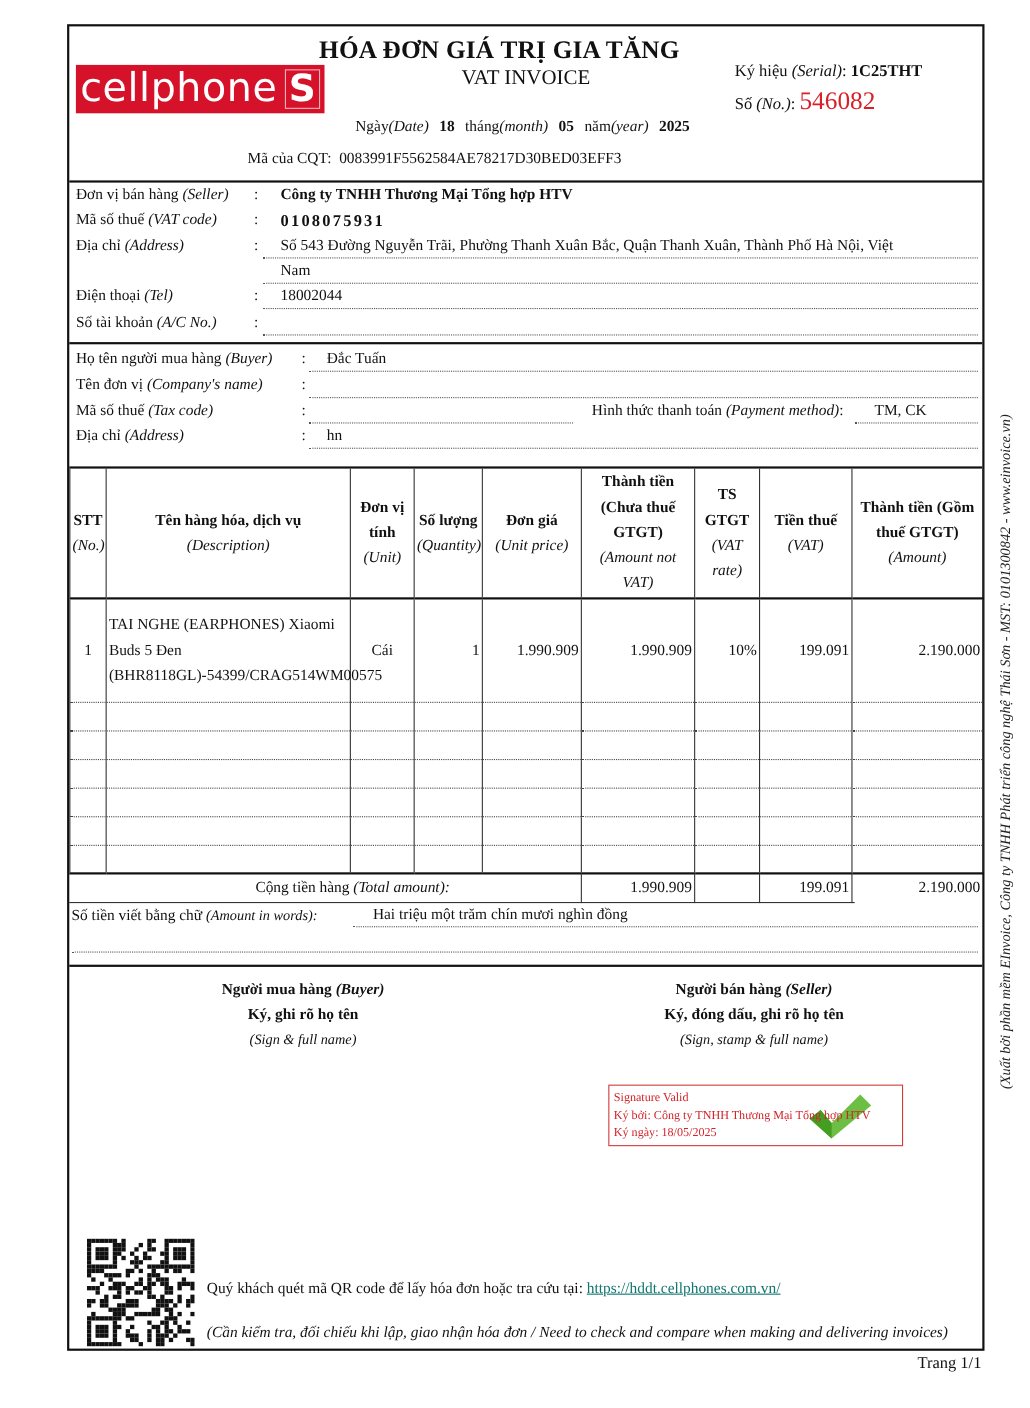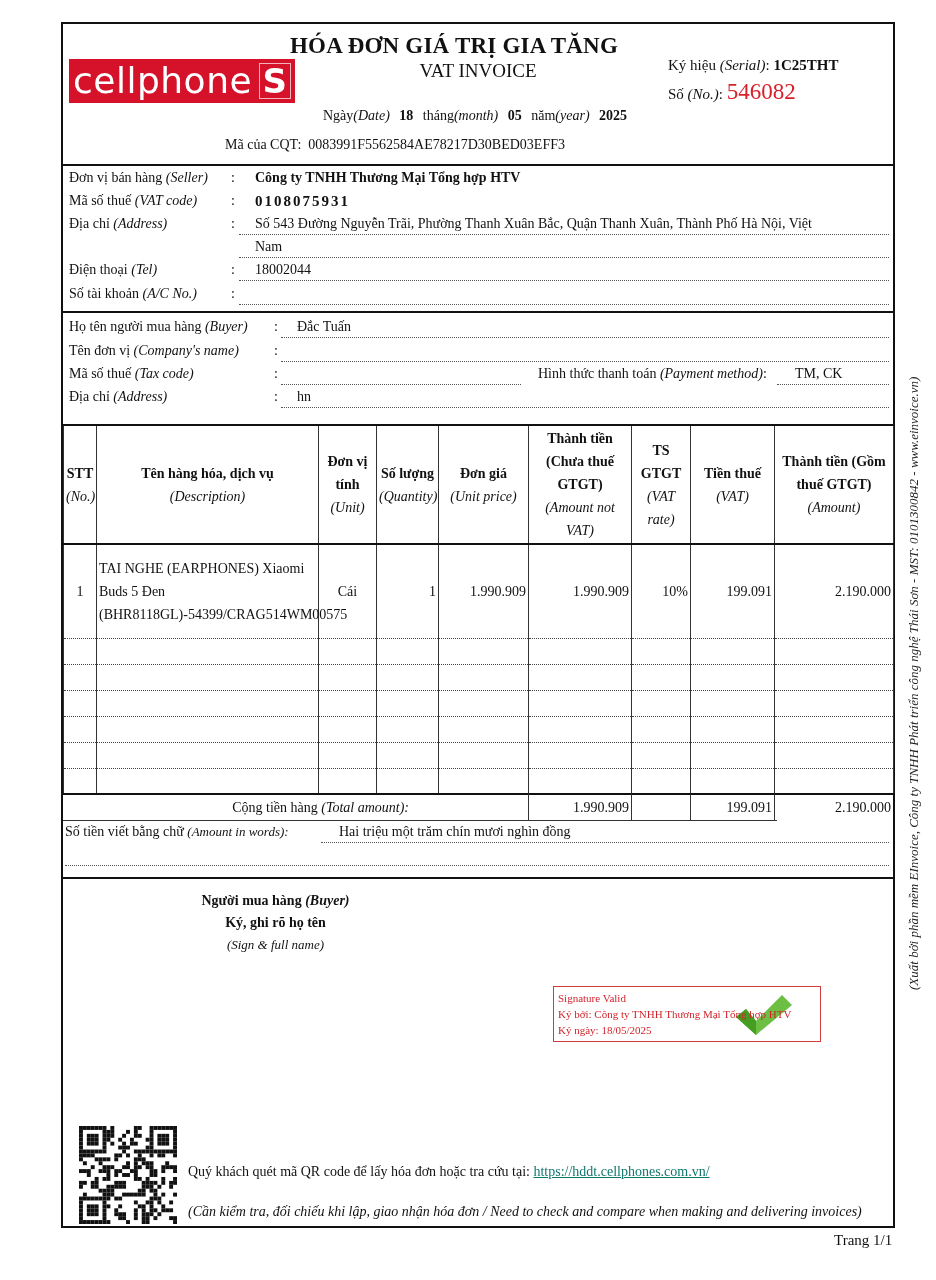--- a/index.html
+++ b/index.html
@@ -277,20 +277,25 @@
     <span class="val" style="left:258px;">Hai triệu một trăm chín mươi nghìn đồng</span>
     <div class="dots" style="left:0; width:824px; top:23px;"></div>
   </div>
 
   <div class="hline" style="top:853px;"></div>
 
   <div class="sig-block" style="left:90px; width:245px; top:866px;">
     <div class="t"><span>Người mua hàng</span> <i>(Buyer)</i></div>
     <div class="t">Ký, ghi rõ họ tên</div>
     <div class="e">(Sign &amp; full name)</div>
+  </div>
+  <div class="sig-block" style="left:495px; width:255px; top:866px;">
+    <div class="t"><span>Người bán hàng</span> <i>(Seller)</i></div>
+    <div class="t">Ký, đóng dấu, ghi rõ họ tên</div>
+    <div class="e">(Sign, stamp &amp; full name)</div>
   </div>
 
   <div class="stamp">
     <svg class="check" width="60" height="44" viewBox="0 0 60 44">
       <polygon points="2,24 12,16 22,28 48,2 58,12 22,42" fill="#5cb82e" opacity="0.9"></polygon>
       <polygon points="2,24 12,16 22,28 22,42" fill="#3f9a1e" opacity="0.9"></polygon>
     </svg>
     <div style="position:relative;">Signature Valid</div>
     <div style="position:relative;">Ký bởi: Công ty TNHH Thương Mại Tổng hợp HTV</div>
     <div style="position:relative;">Ký ngày: 18/05/2025</div>

